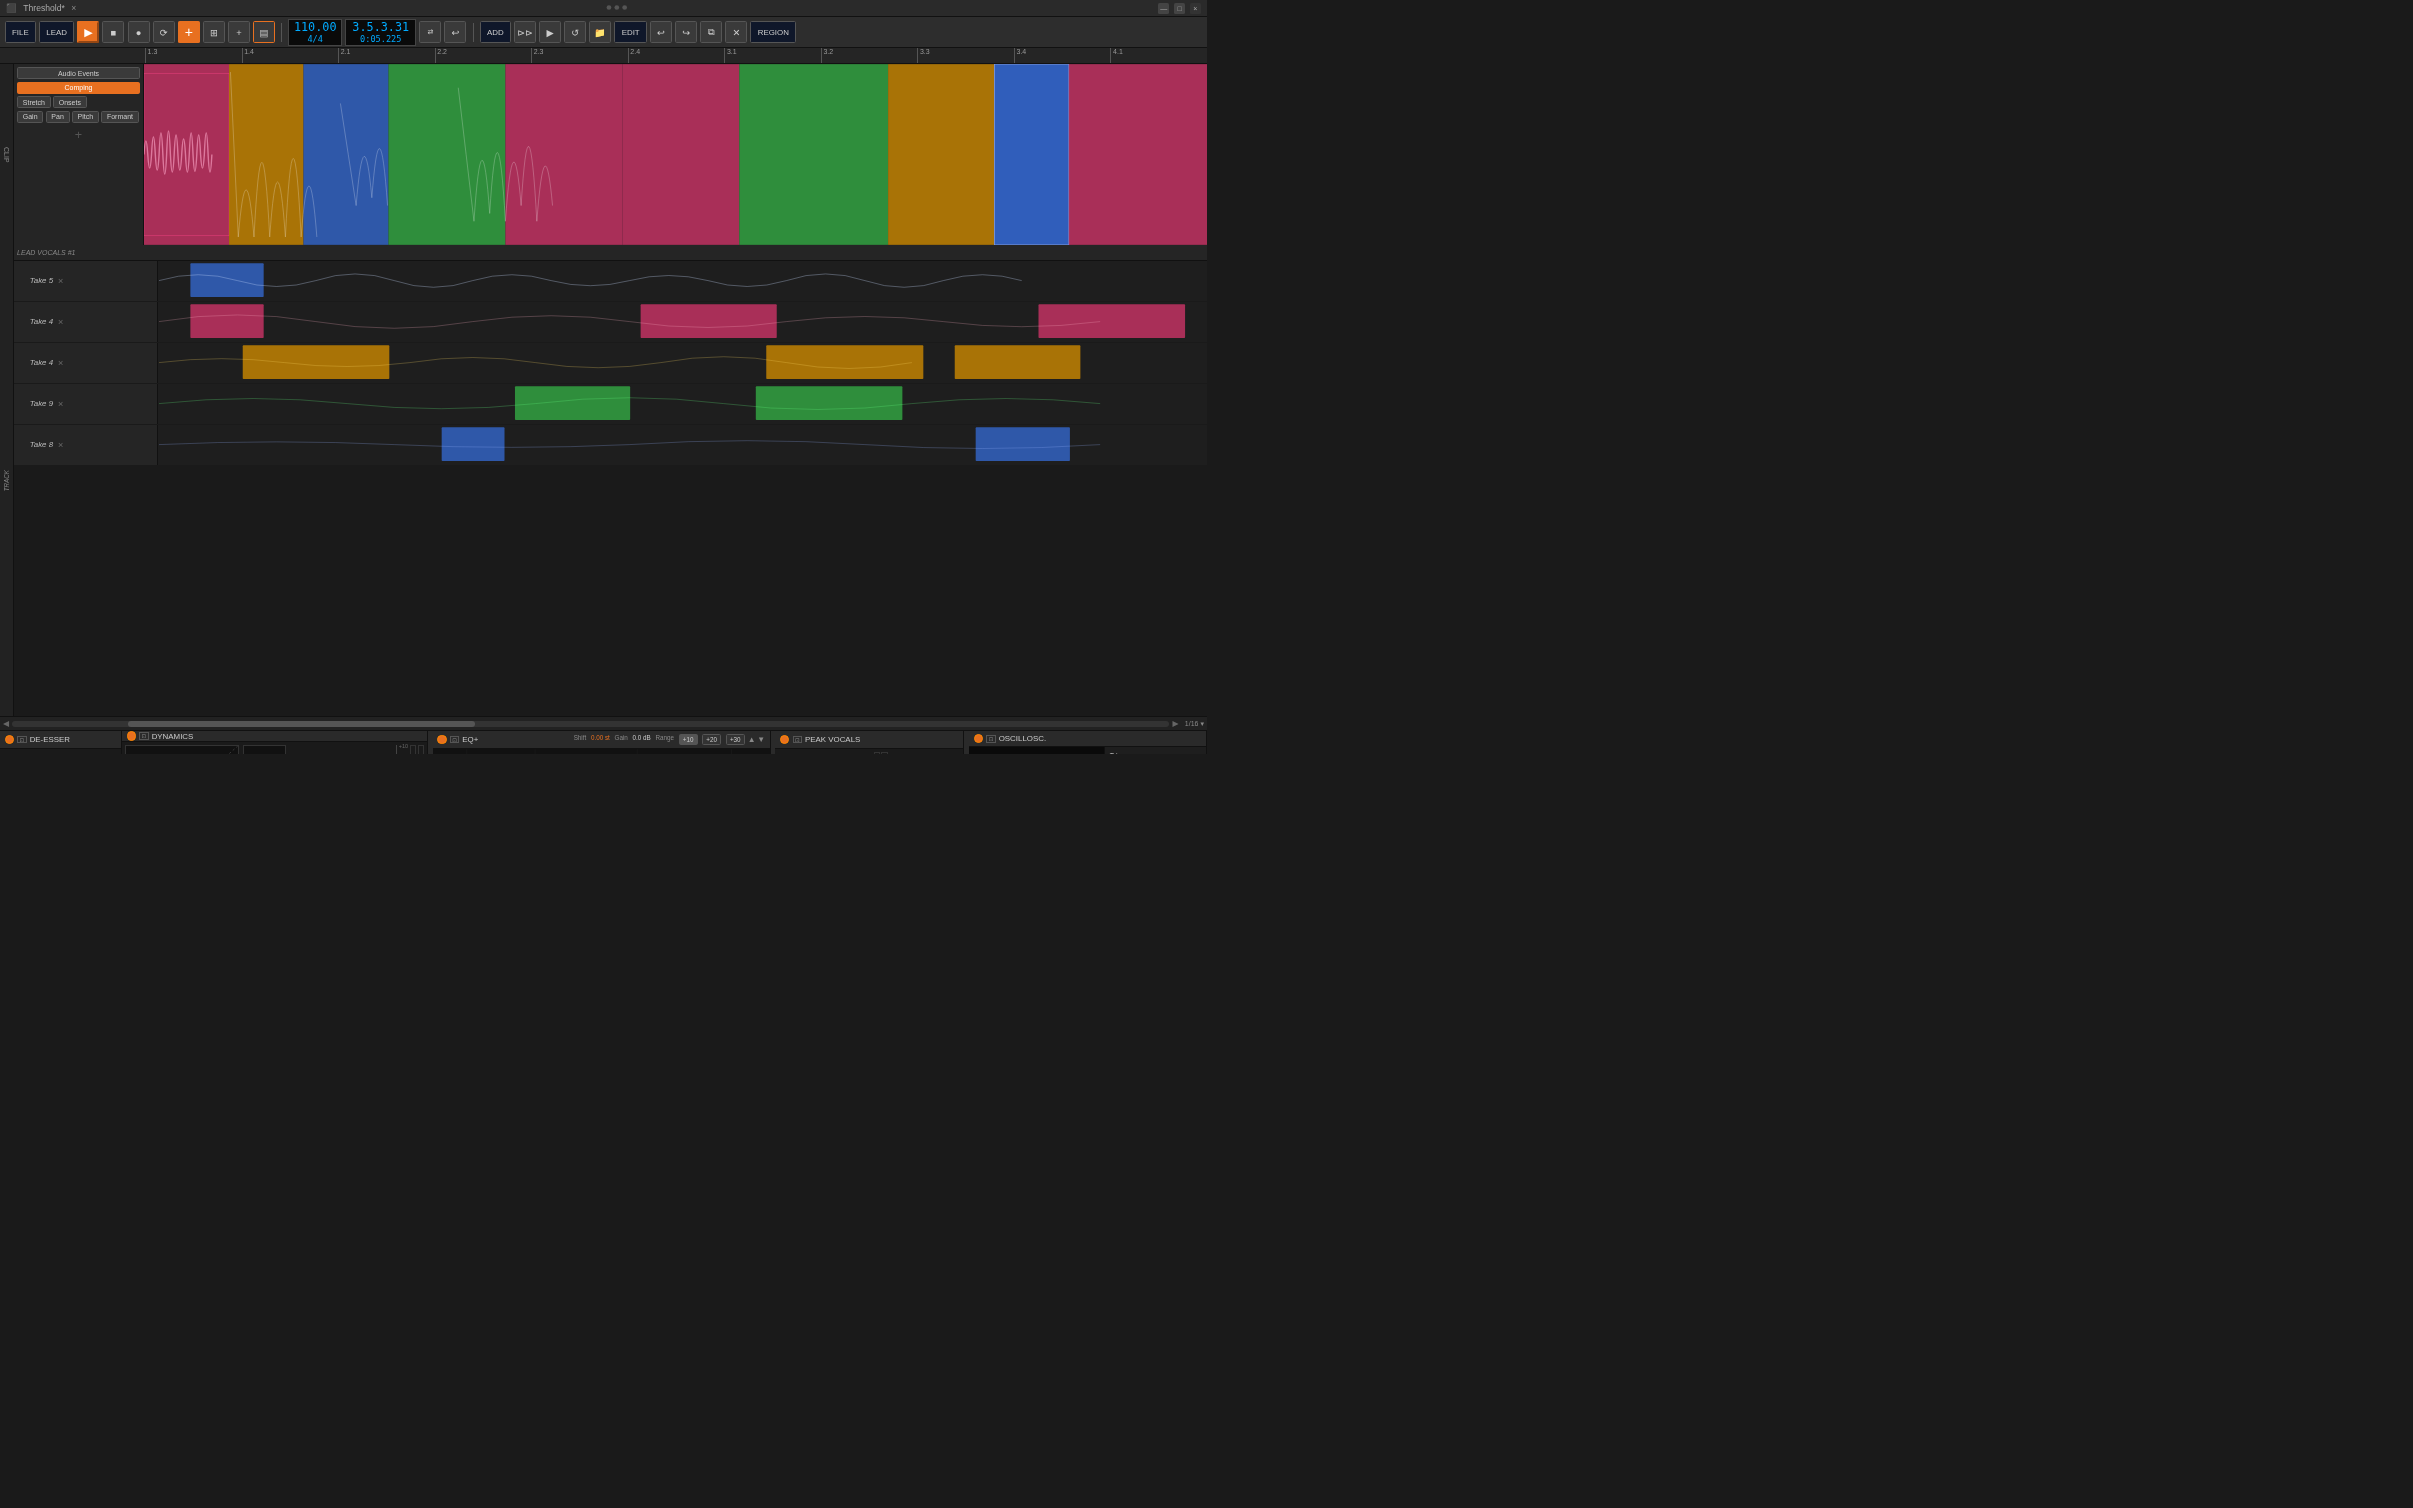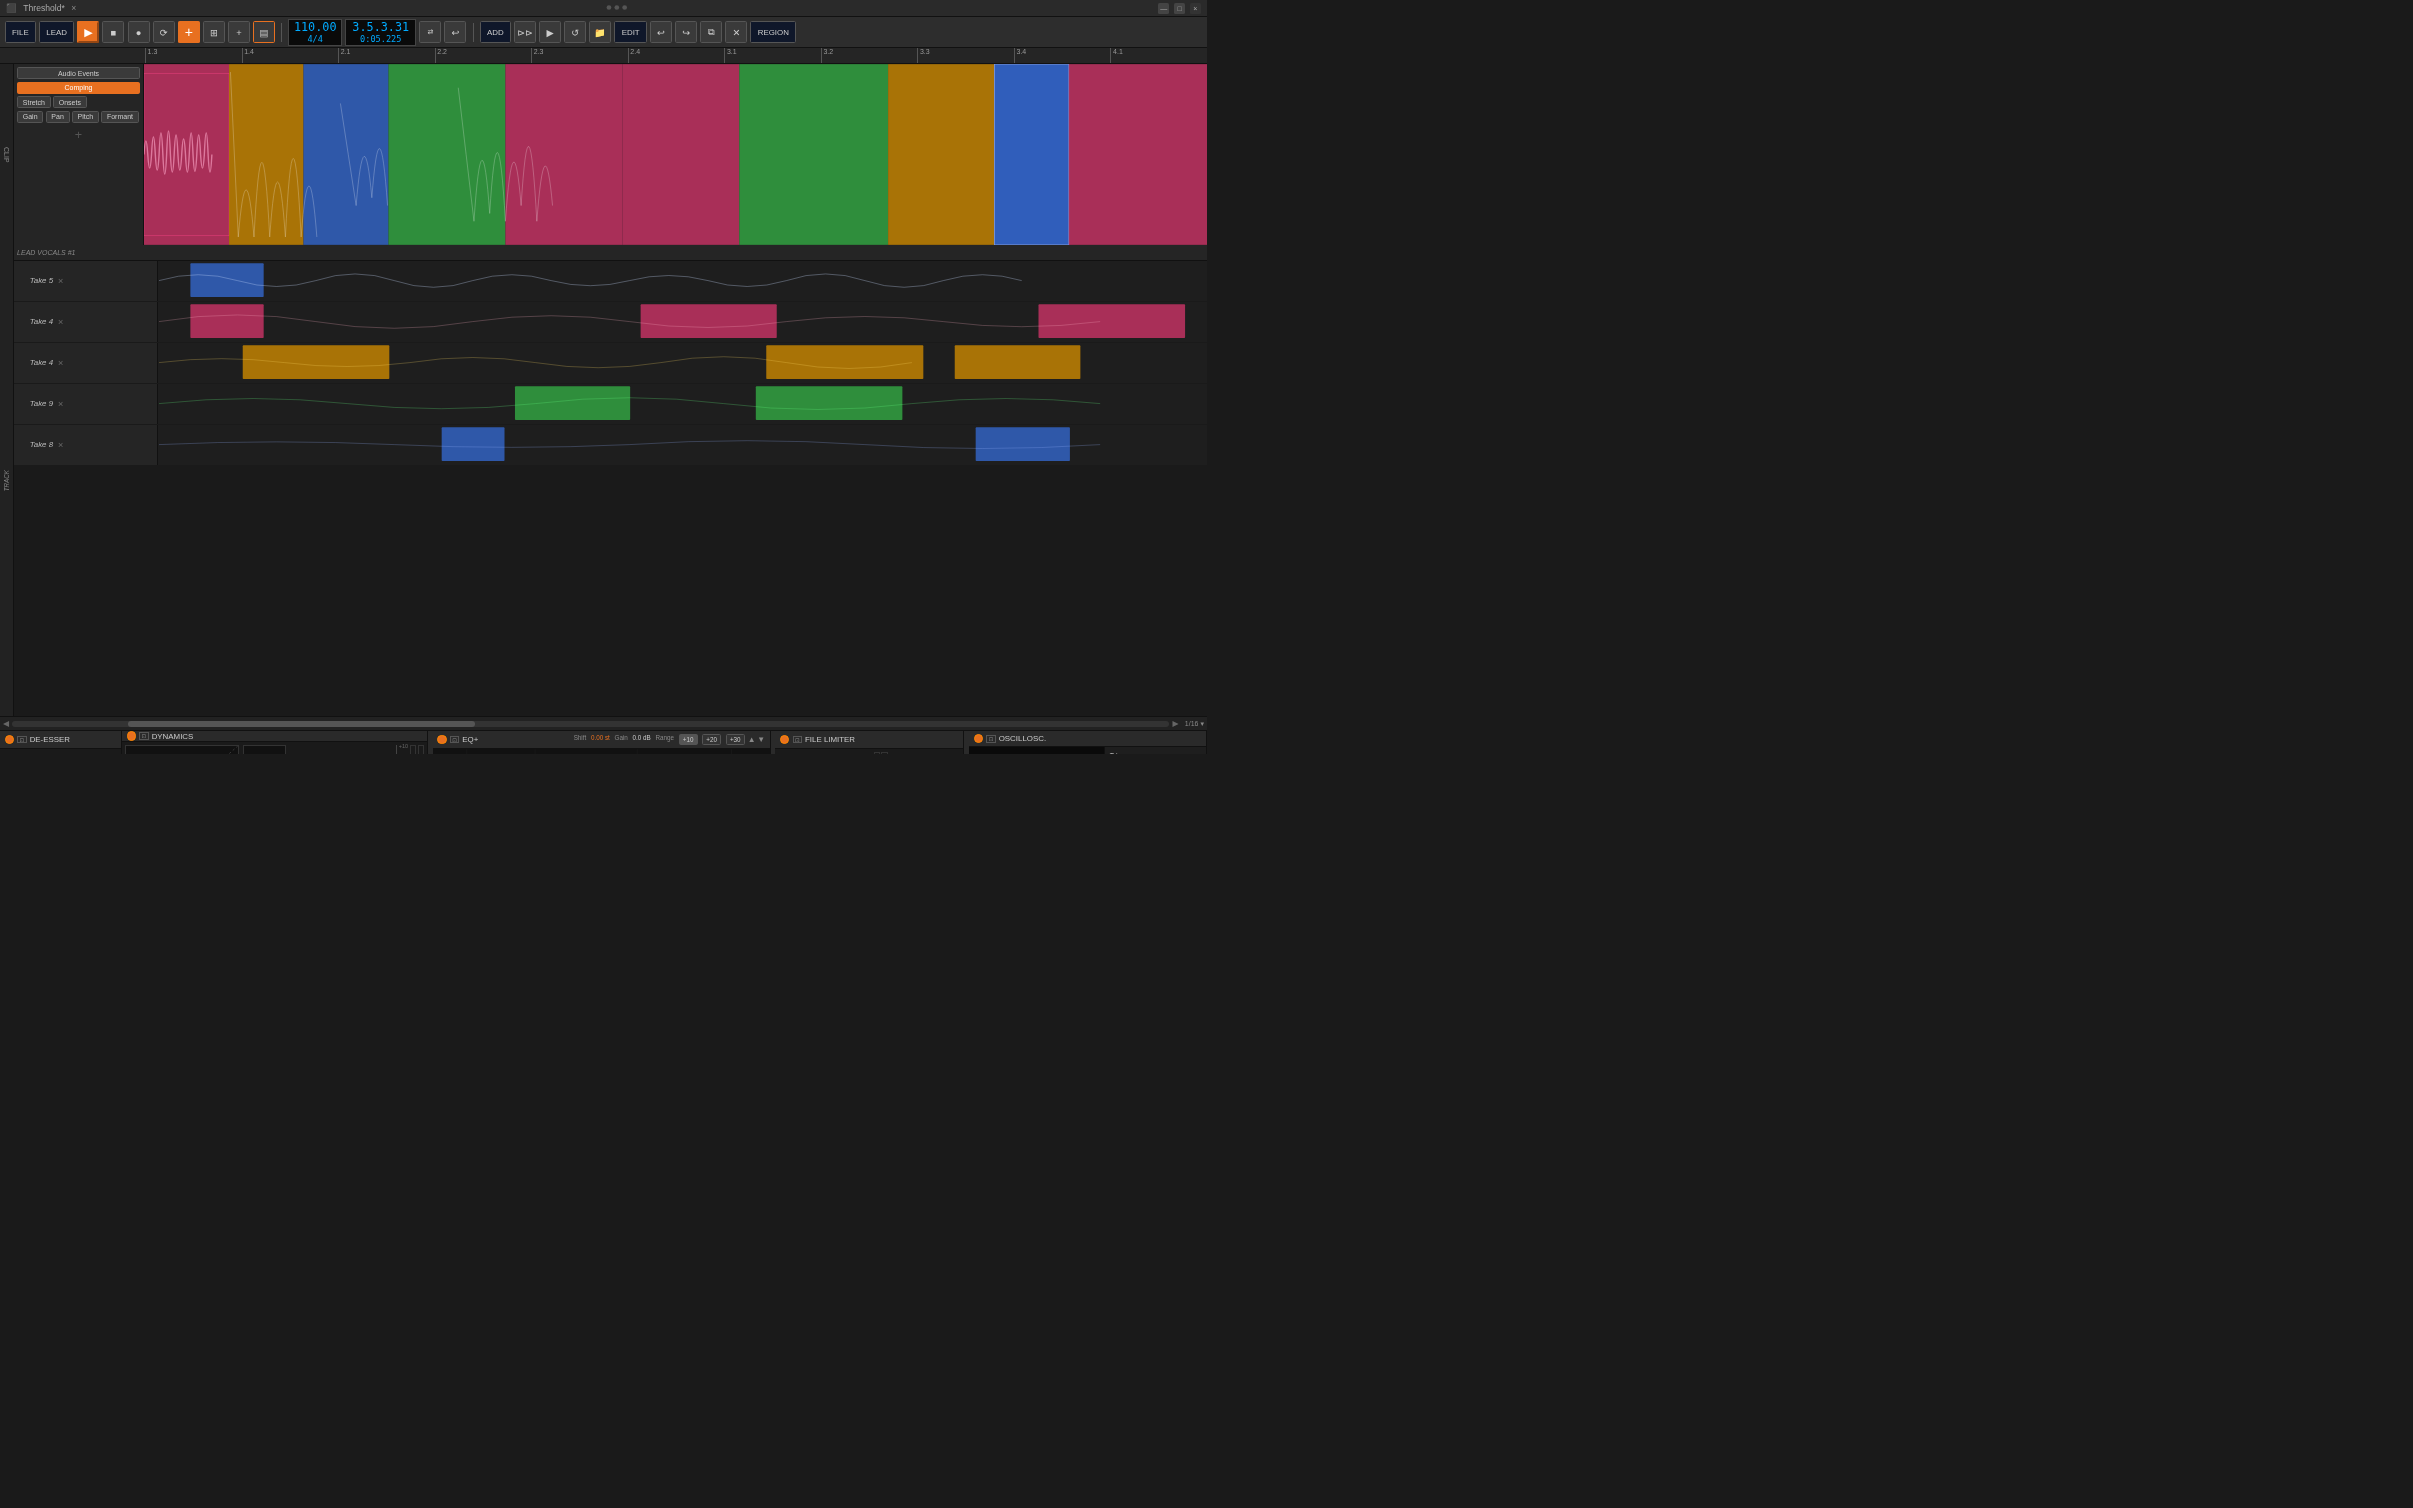--- a/index.html
+++ b/index.html
@@ -572,21 +572,21 @@
       <span style="color:#ccc;">1.41</span>
     </div>
   </div>
 
   <div style="width:4.7px;background:#2a2a2a;display:flex;align-items:center;justify-content:center;cursor:ew-resize;font-size:6.3px;color:#555;">⋮</div>
 
   <div class="plugin-section" style="width:189px;">
     <div class="plugin-header">
       <div class="plugin-power"></div>
       <div style="width:9.4px;height:7.9px;border:0.8px solid #555;font-size:5.5px;color:#888;display:flex;align-items:center;justify-content:center;">⊡</div>
-      <span>FILE LIMITER</span>
+      <span>PEAK VOCALS</span>
     </div>
     <div class="plugin-body" style="display:flex;gap:4.7px;padding:3.1px;">
 
       <div style="display:flex;gap:1.6px;align-items:flex-end;">
         <div style="display:flex;flex-direction:column;gap:3.1px;font-size:5.5px;color:#555;align-items:flex-end;">
           <span>-17.2</span>
         </div>
         <div style="width:31px;height:102px;background:#1a1a1a;border:0.8px solid #333;position:relative;overflow:hidden;">
           
           <svg width="31" height="102" viewBox="0 0 40 130">

